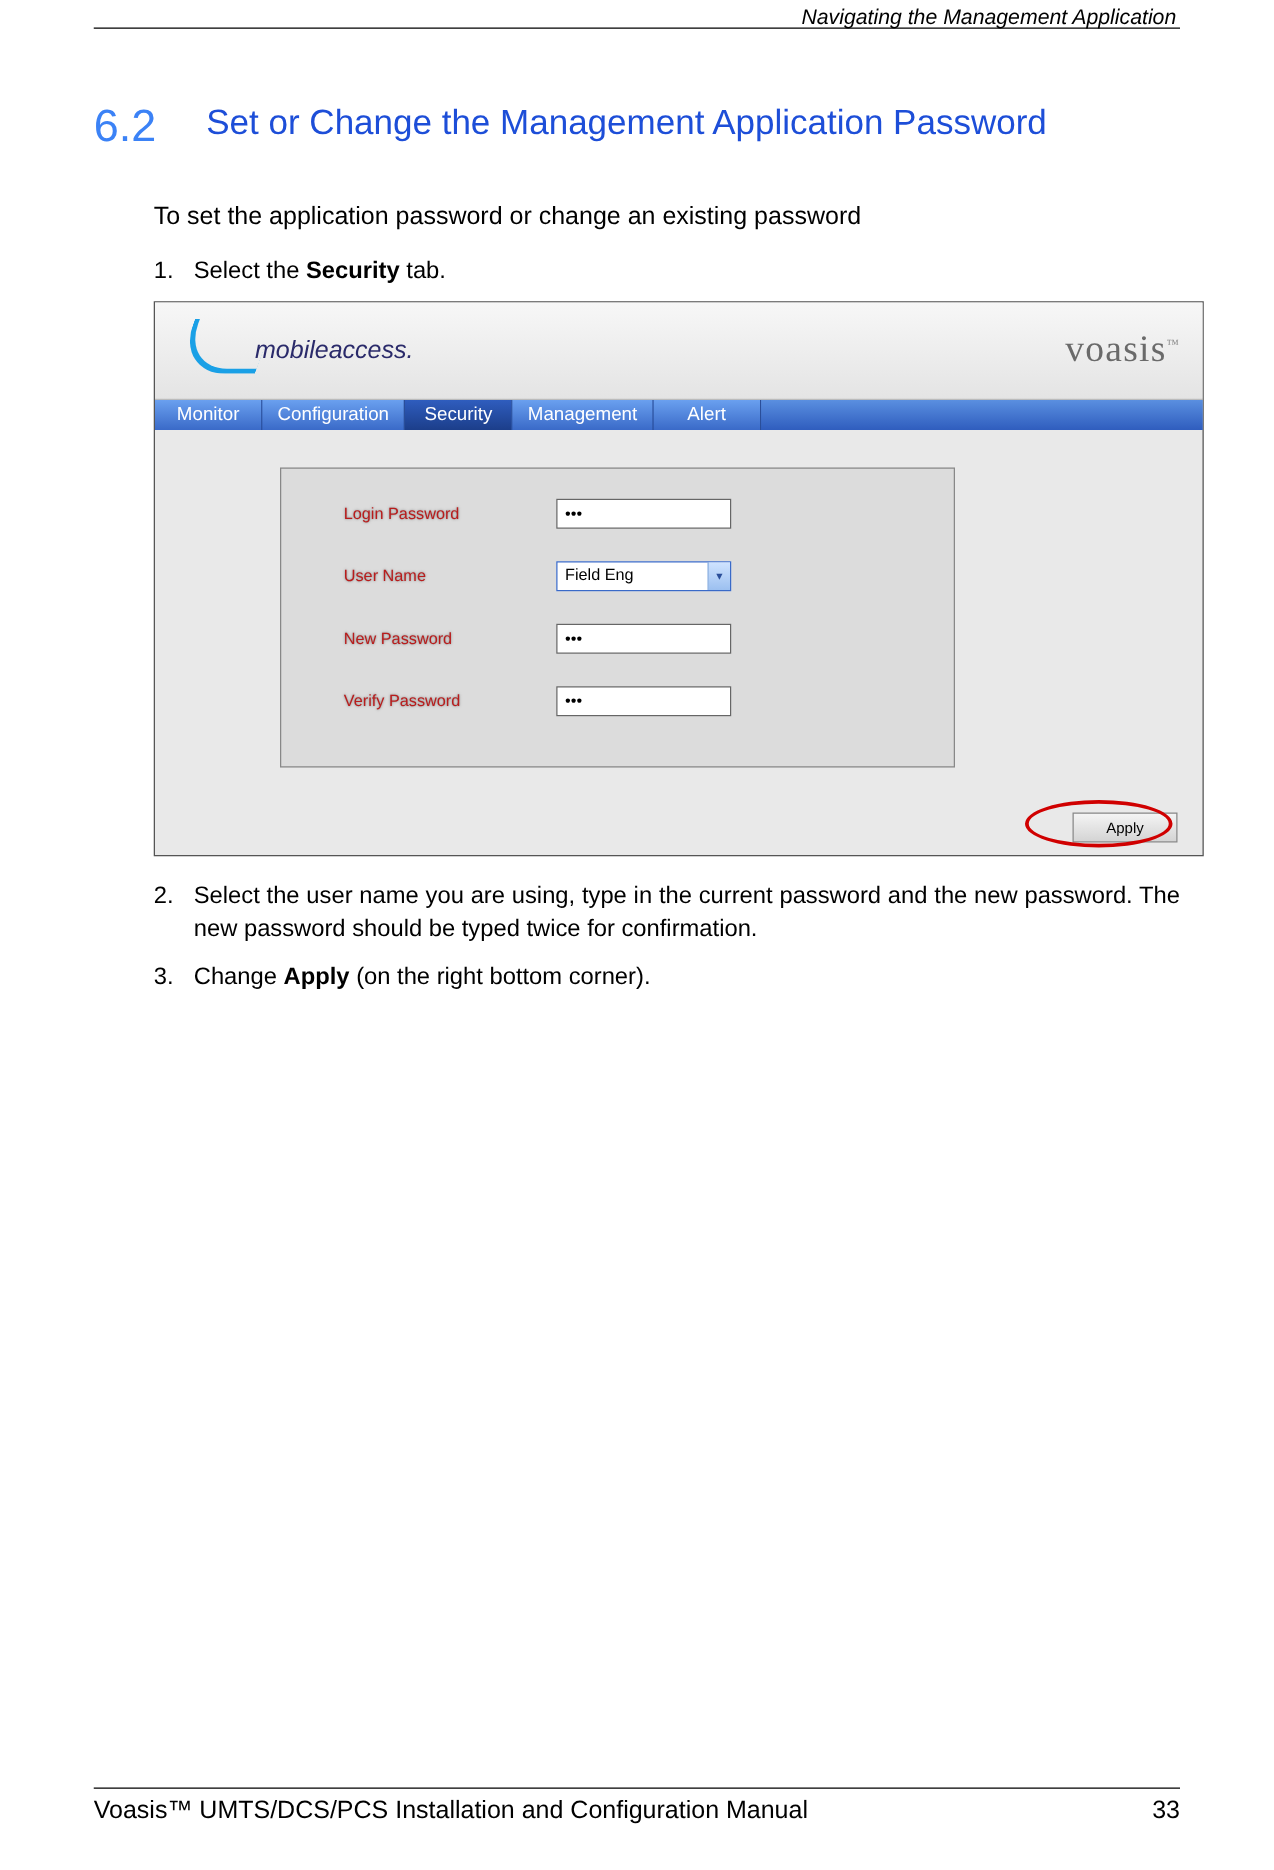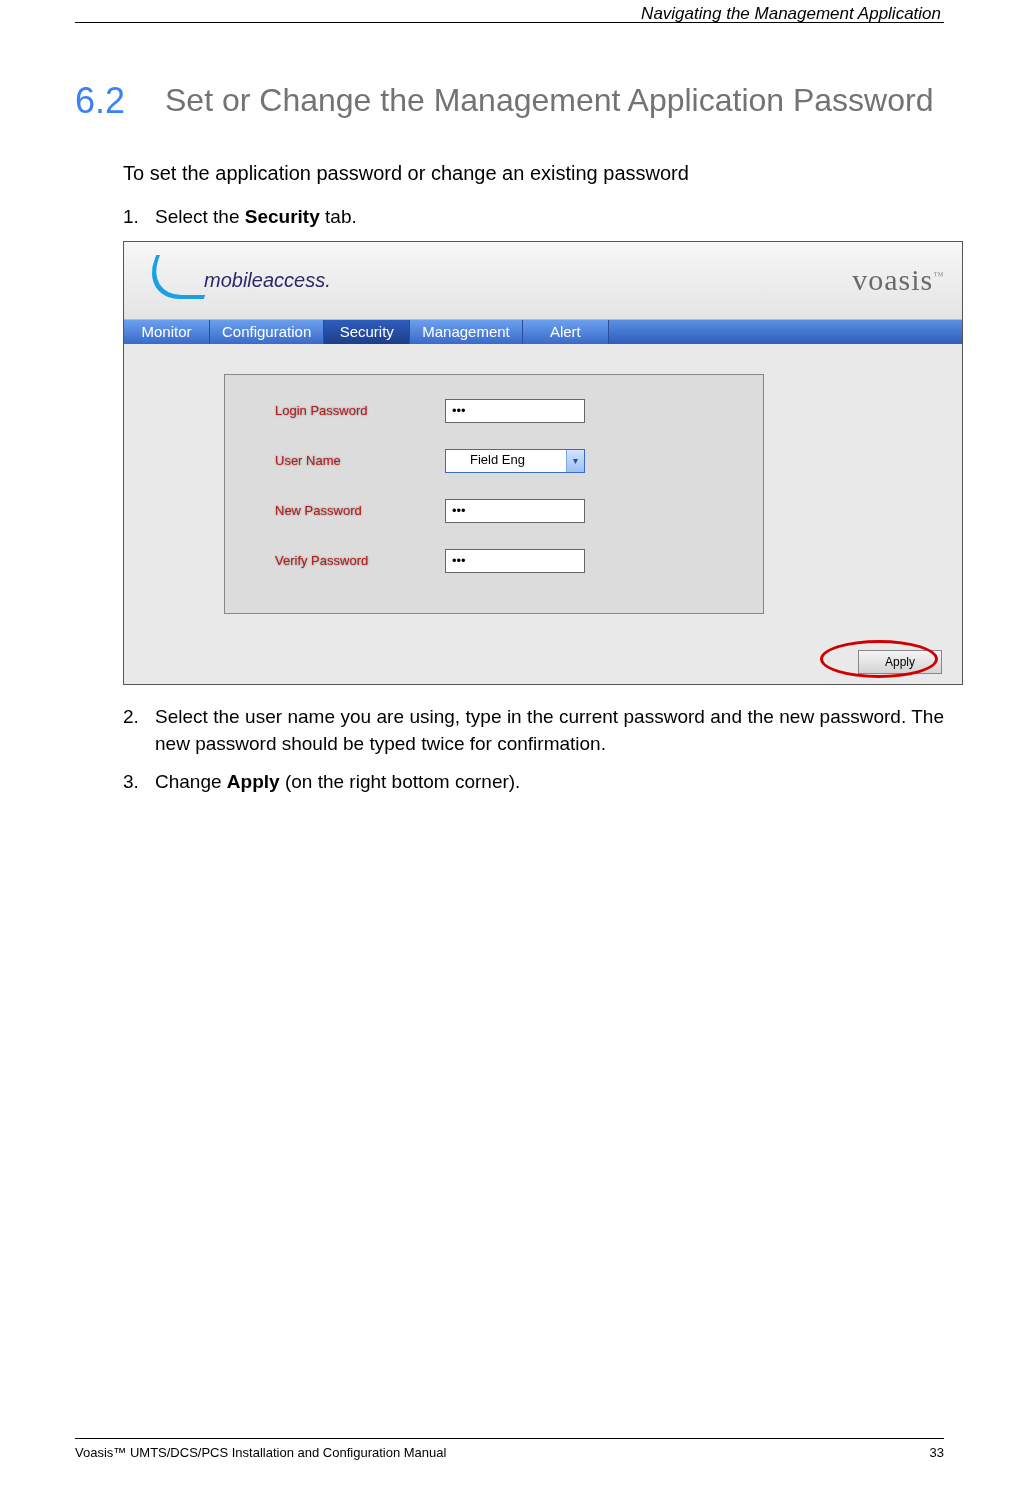--- a/index.html
+++ b/index.html
@@ -34,23 +34,23 @@
     margin-top: 60px;
     align-items: flex-start;
   }
   .section-num {
     font-size: 36px;
     font-family: Arial, sans-serif;
     color: #3b82f6;
     min-width: 62px;
   }
   .section-title {
-    font-size: 32px;
+    font-size: 28px;
     font-family: Arial, sans-serif;
-    color: #737373;
+    color: #1d4ed8;
     line-height: 1.25;
   }
   .body-block {
     margin-left: 48px;
     margin-top: 40px;
   }
   .subhead {
     font-weight: normal;
     font-size: 20px;
     margin-bottom: 18px;
@@ -168,21 +168,21 @@
     font-size: 13px;
   }
   .form-select {
     width: 140px;
     height: 24px;
     border: 1px solid #3a6ac8;
     background:#fff;
     display:flex;
     font-size: 13px;
   }
-  .form-select .val { flex:1; padding:2px 24px; }
+  .form-select .val { flex:1; padding:2px 6px; }
   .form-select .arrow {
     width:18px;
     background: linear-gradient(#cfe3ff,#9cc0f0);
     border-left:1px solid #7fa8e0;
     color:#2a4e99;
     font-size:10px;
     display:flex; align-items:center; justify-content:center;
   }
   .apply-wrap {
     position:absolute;
@@ -210,21 +210,21 @@
 
   .footer {
     position: absolute;
     bottom: 36px;
     left: 75px;
     right: 75px;
     border-top: 1px solid #000;
     padding-top: 6px;
     display:flex;
     justify-content: space-between;
-    font-size: 13px;
+    font-size: 20px;
   }
 </style>
 </head>
 <body>
 
 <div class="page">
   <div class="top-rule"></div>
   <div class="header-right">Navigating the Management Application</div>
 
   <div class="section-row">

